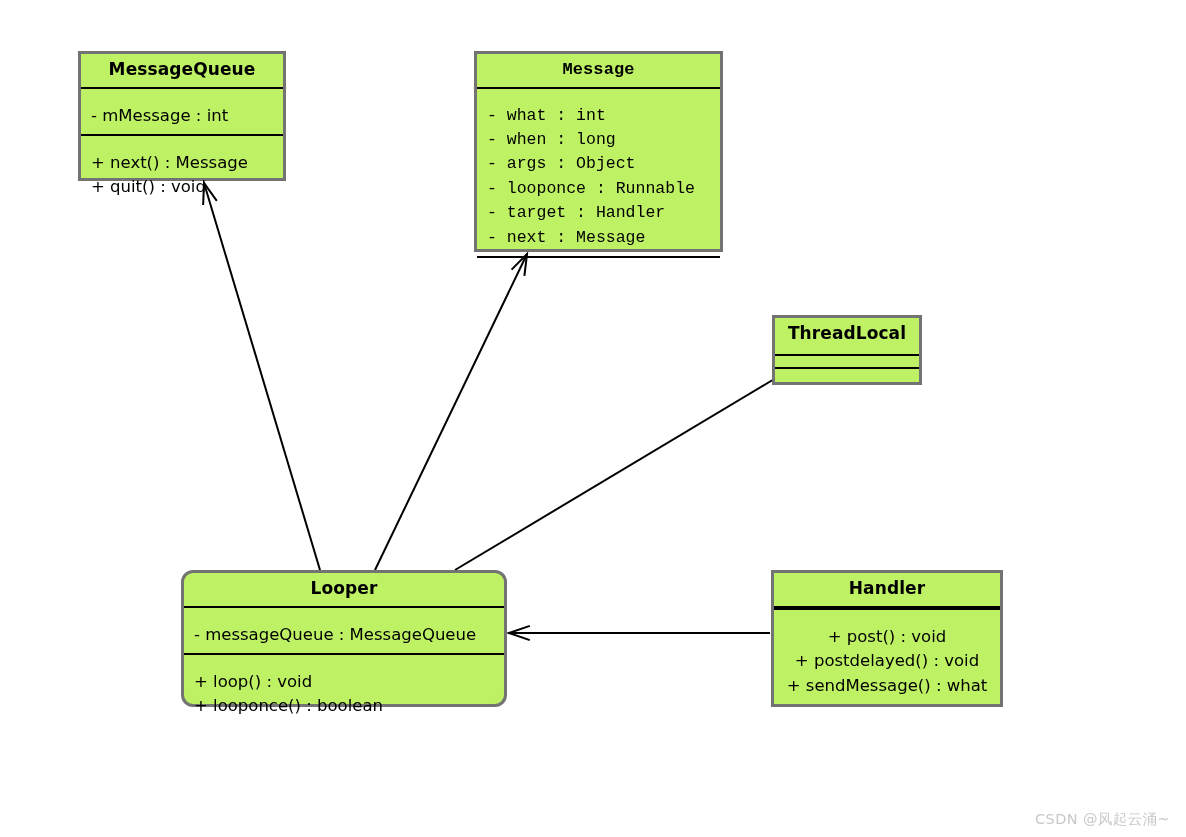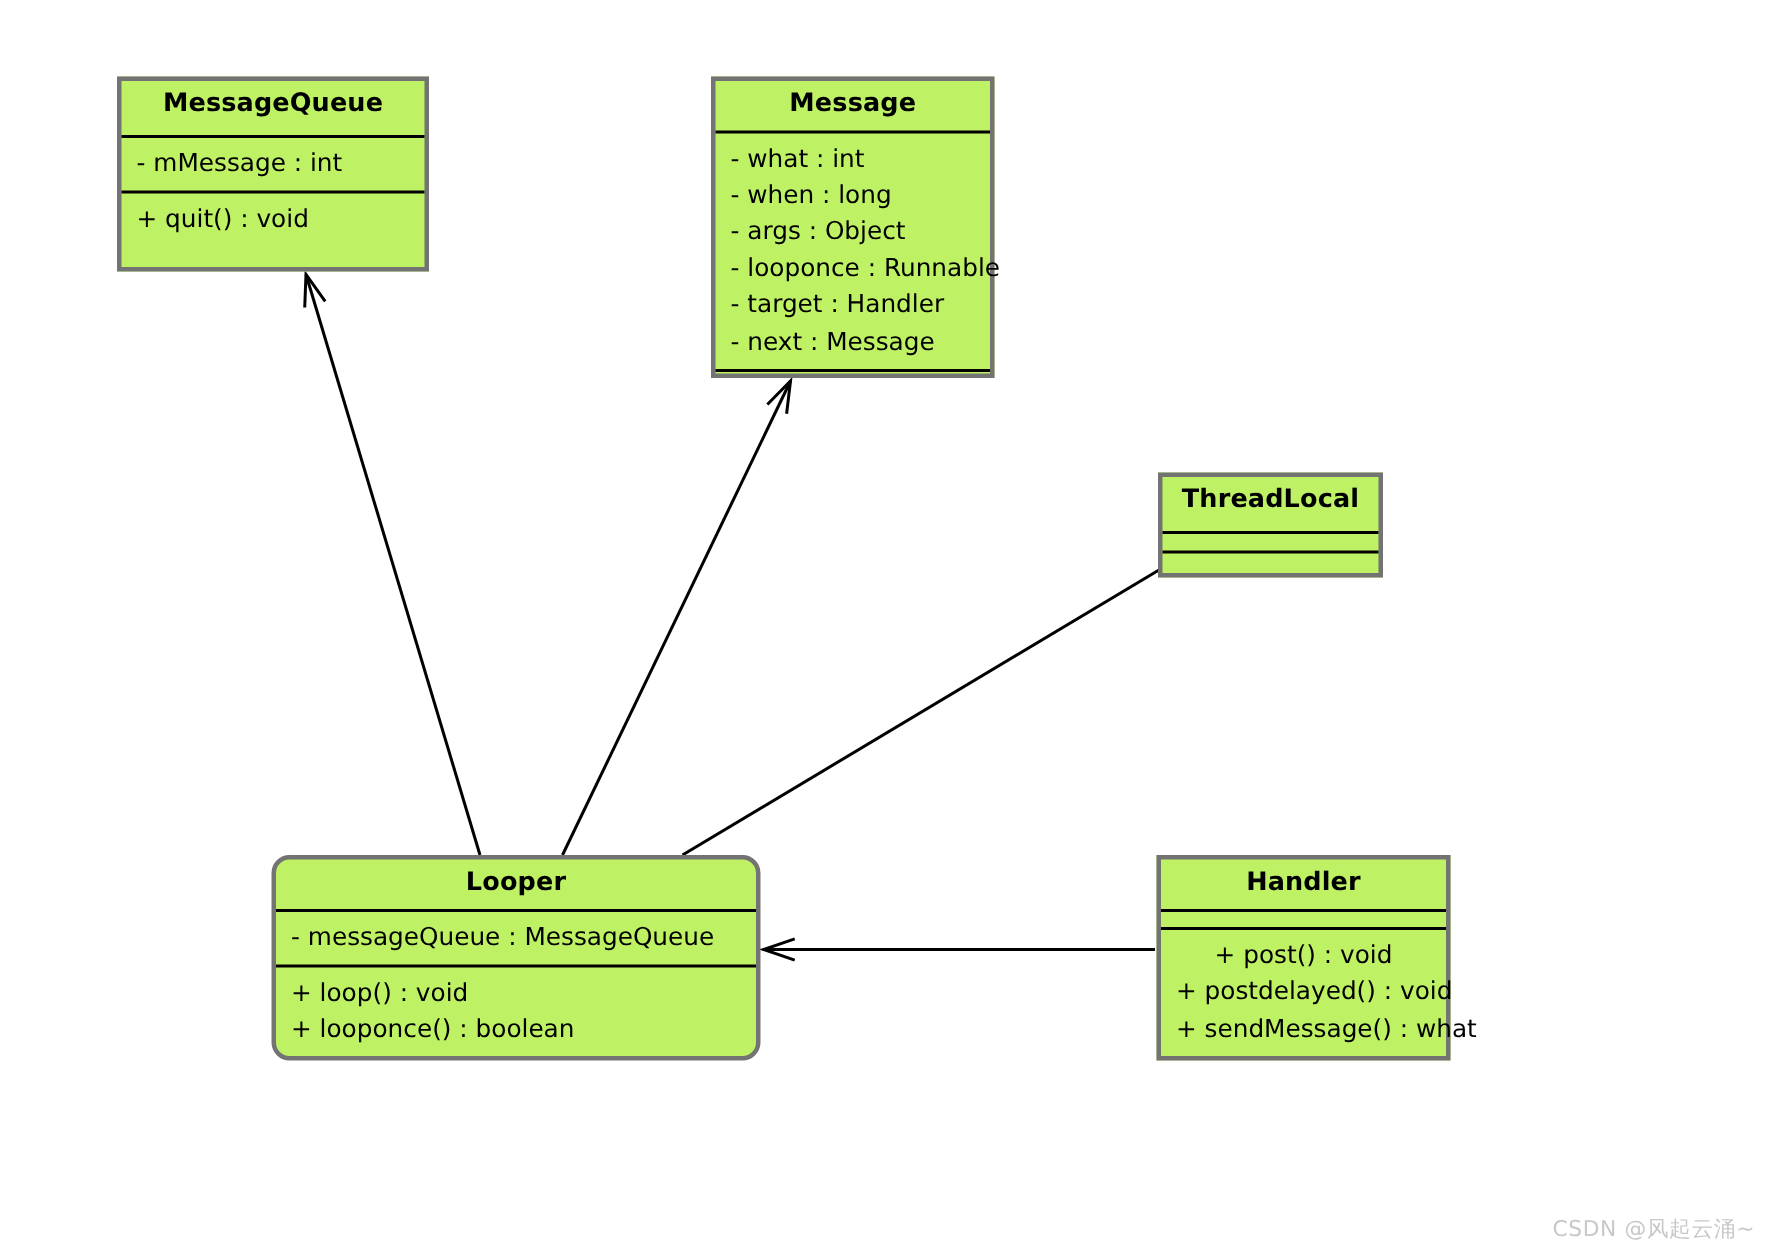--- a/index.html
+++ b/index.html
@@ -40,21 +40,21 @@
     font-weight: bold;
     font-size: 17px;
     color: #000000;
     padding: 6px 8px 7px 8px;
     line-height: 1.15;
     letter-spacing: 0.1px;
   }
   .uml-compartment {
     box-sizing: border-box;
     border-top: 2px solid #000000;
-    padding: 5px 10px 6px 10px;
+    padding: 15px 10px 6px 10px;
   }
   .uml-compartment.empty {
     padding: 0;
     height: 13px;
   }
   .uml-row {
     font-size: 16.5px;
     color: #000000;
     line-height: 1.48;
     white-space: nowrap;
@@ -93,24 +93,25 @@
       </g>
     </svg>
 
   <div id="class-layer">
       <div class="uml-class" style="left: 78px; top: 51px; width: 208px; height: 130px;">
         <div class="uml-title" style="height: 36px;">MessageQueue</div>
         <div class="uml-compartment">
           <div class="uml-row">- mMessage : int</div>
         </div>
         <div class="uml-compartment" style="flex: 1 1 auto;">
+          <div class="uml-row">+ next() : Message</div>
           <div class="uml-row">+ quit() : void</div>
         </div>
       </div>
-      <div class="uml-class" style="left: 474px; top: 51px; width: 189px; height: 201px;">
+      <div class="uml-class" style="left: 474px; top: 51px; width: 249px; height: 201px; font-family: Liberation Mono, monospace;">
         <div class="uml-title" style="height: 36px;">Message</div>
         <div class="uml-compartment">
           <div class="uml-row">- what : int</div>
           <div class="uml-row">- when : long</div>
           <div class="uml-row">- args : Object</div>
           <div class="uml-row">- looponce : Runnable</div>
           <div class="uml-row">- target : Handler</div>
           <div class="uml-row">- next : Message</div>
         </div>
         <div class="uml-compartment empty"></div>
@@ -123,21 +124,21 @@
       <div class="uml-class" style="left: 181px; top: 570px; width: 326px; height: 137px; border-radius: 12px;">
         <div class="uml-title" style="height: 37px;">Looper</div>
         <div class="uml-compartment">
           <div class="uml-row">- messageQueue : MessageQueue</div>
         </div>
         <div class="uml-compartment" style="flex: 1 1 auto;">
           <div class="uml-row">+ loop() : void</div>
           <div class="uml-row">+ looponce() : boolean</div>
         </div>
       </div>
-      <div class="uml-class" style="left: 771px; top: 570px; width: 196px; height: 137px;">
+      <div class="uml-class" style="left: 771px; top: 570px; width: 232px; height: 137px;">
         <div class="uml-title" style="height: 37px;">Handler</div>
         <div class="uml-compartment empty"></div>
         <div class="uml-compartment" style="flex: 1 1 auto; text-align: center;">
           <div class="uml-row">+ post() : void</div>
           <div class="uml-row">+ postdelayed() : void</div>
           <div class="uml-row">+ sendMessage() : what</div>
         </div>
       </div>
     </div>
 

